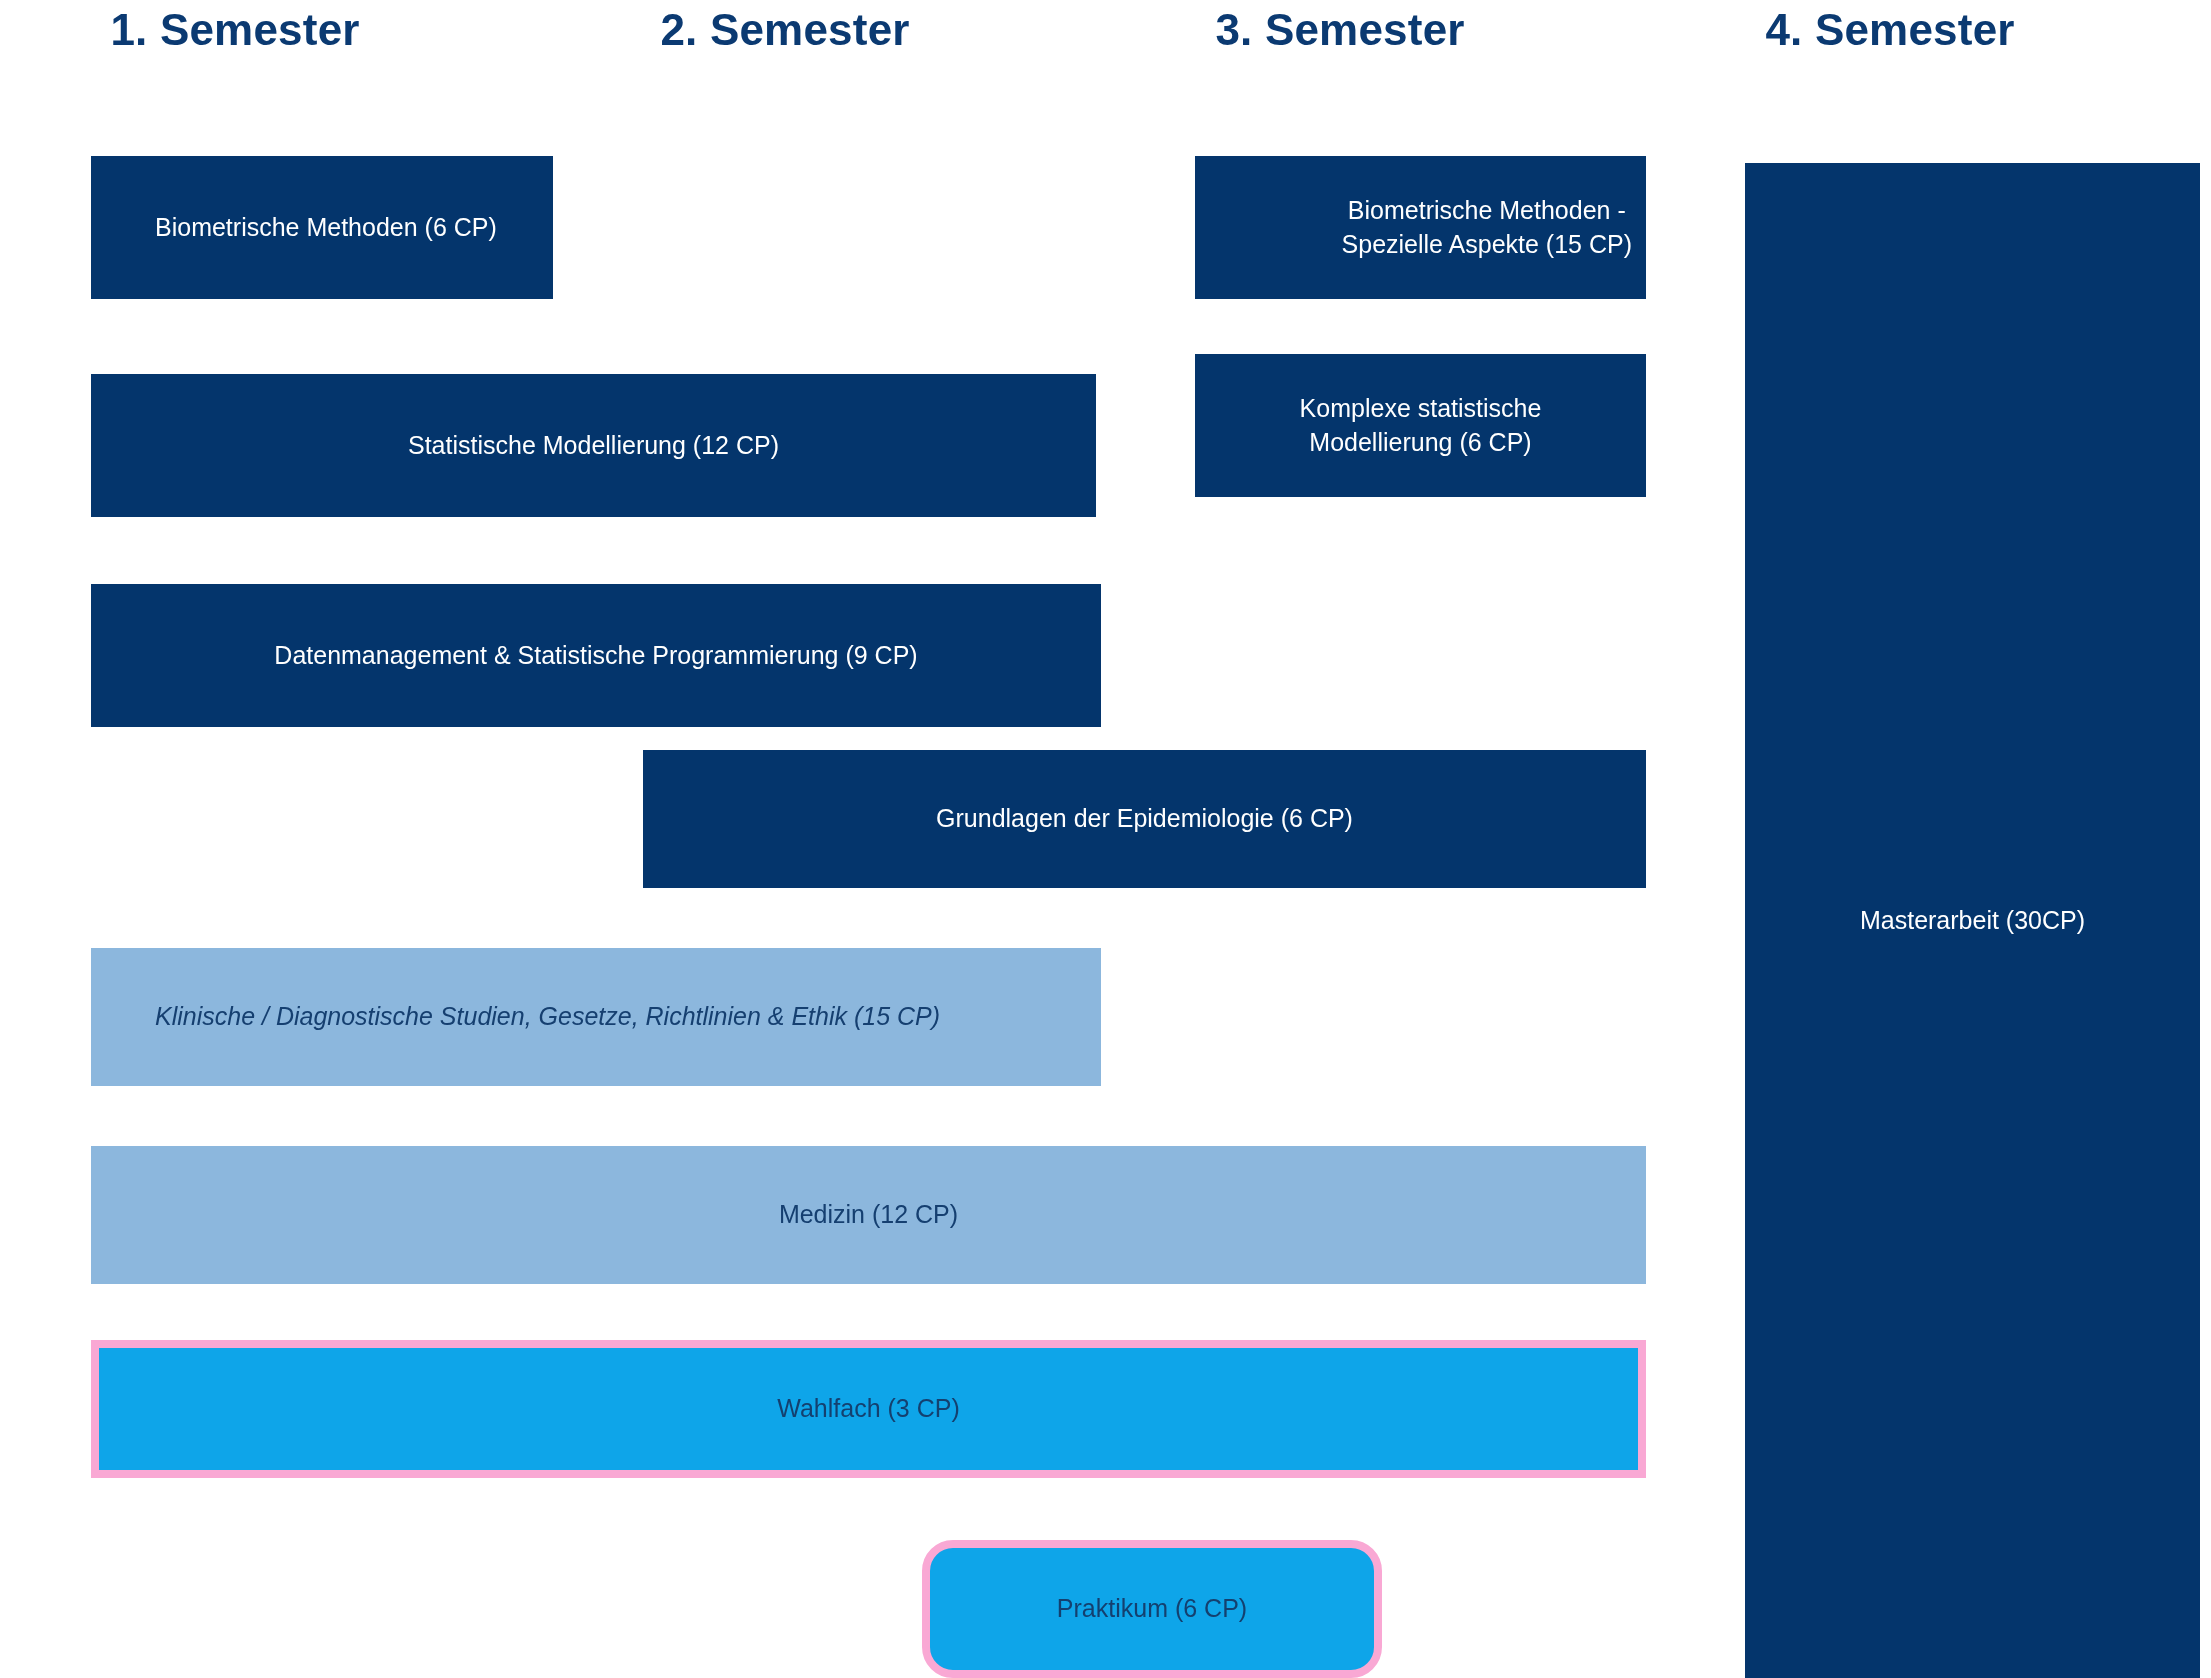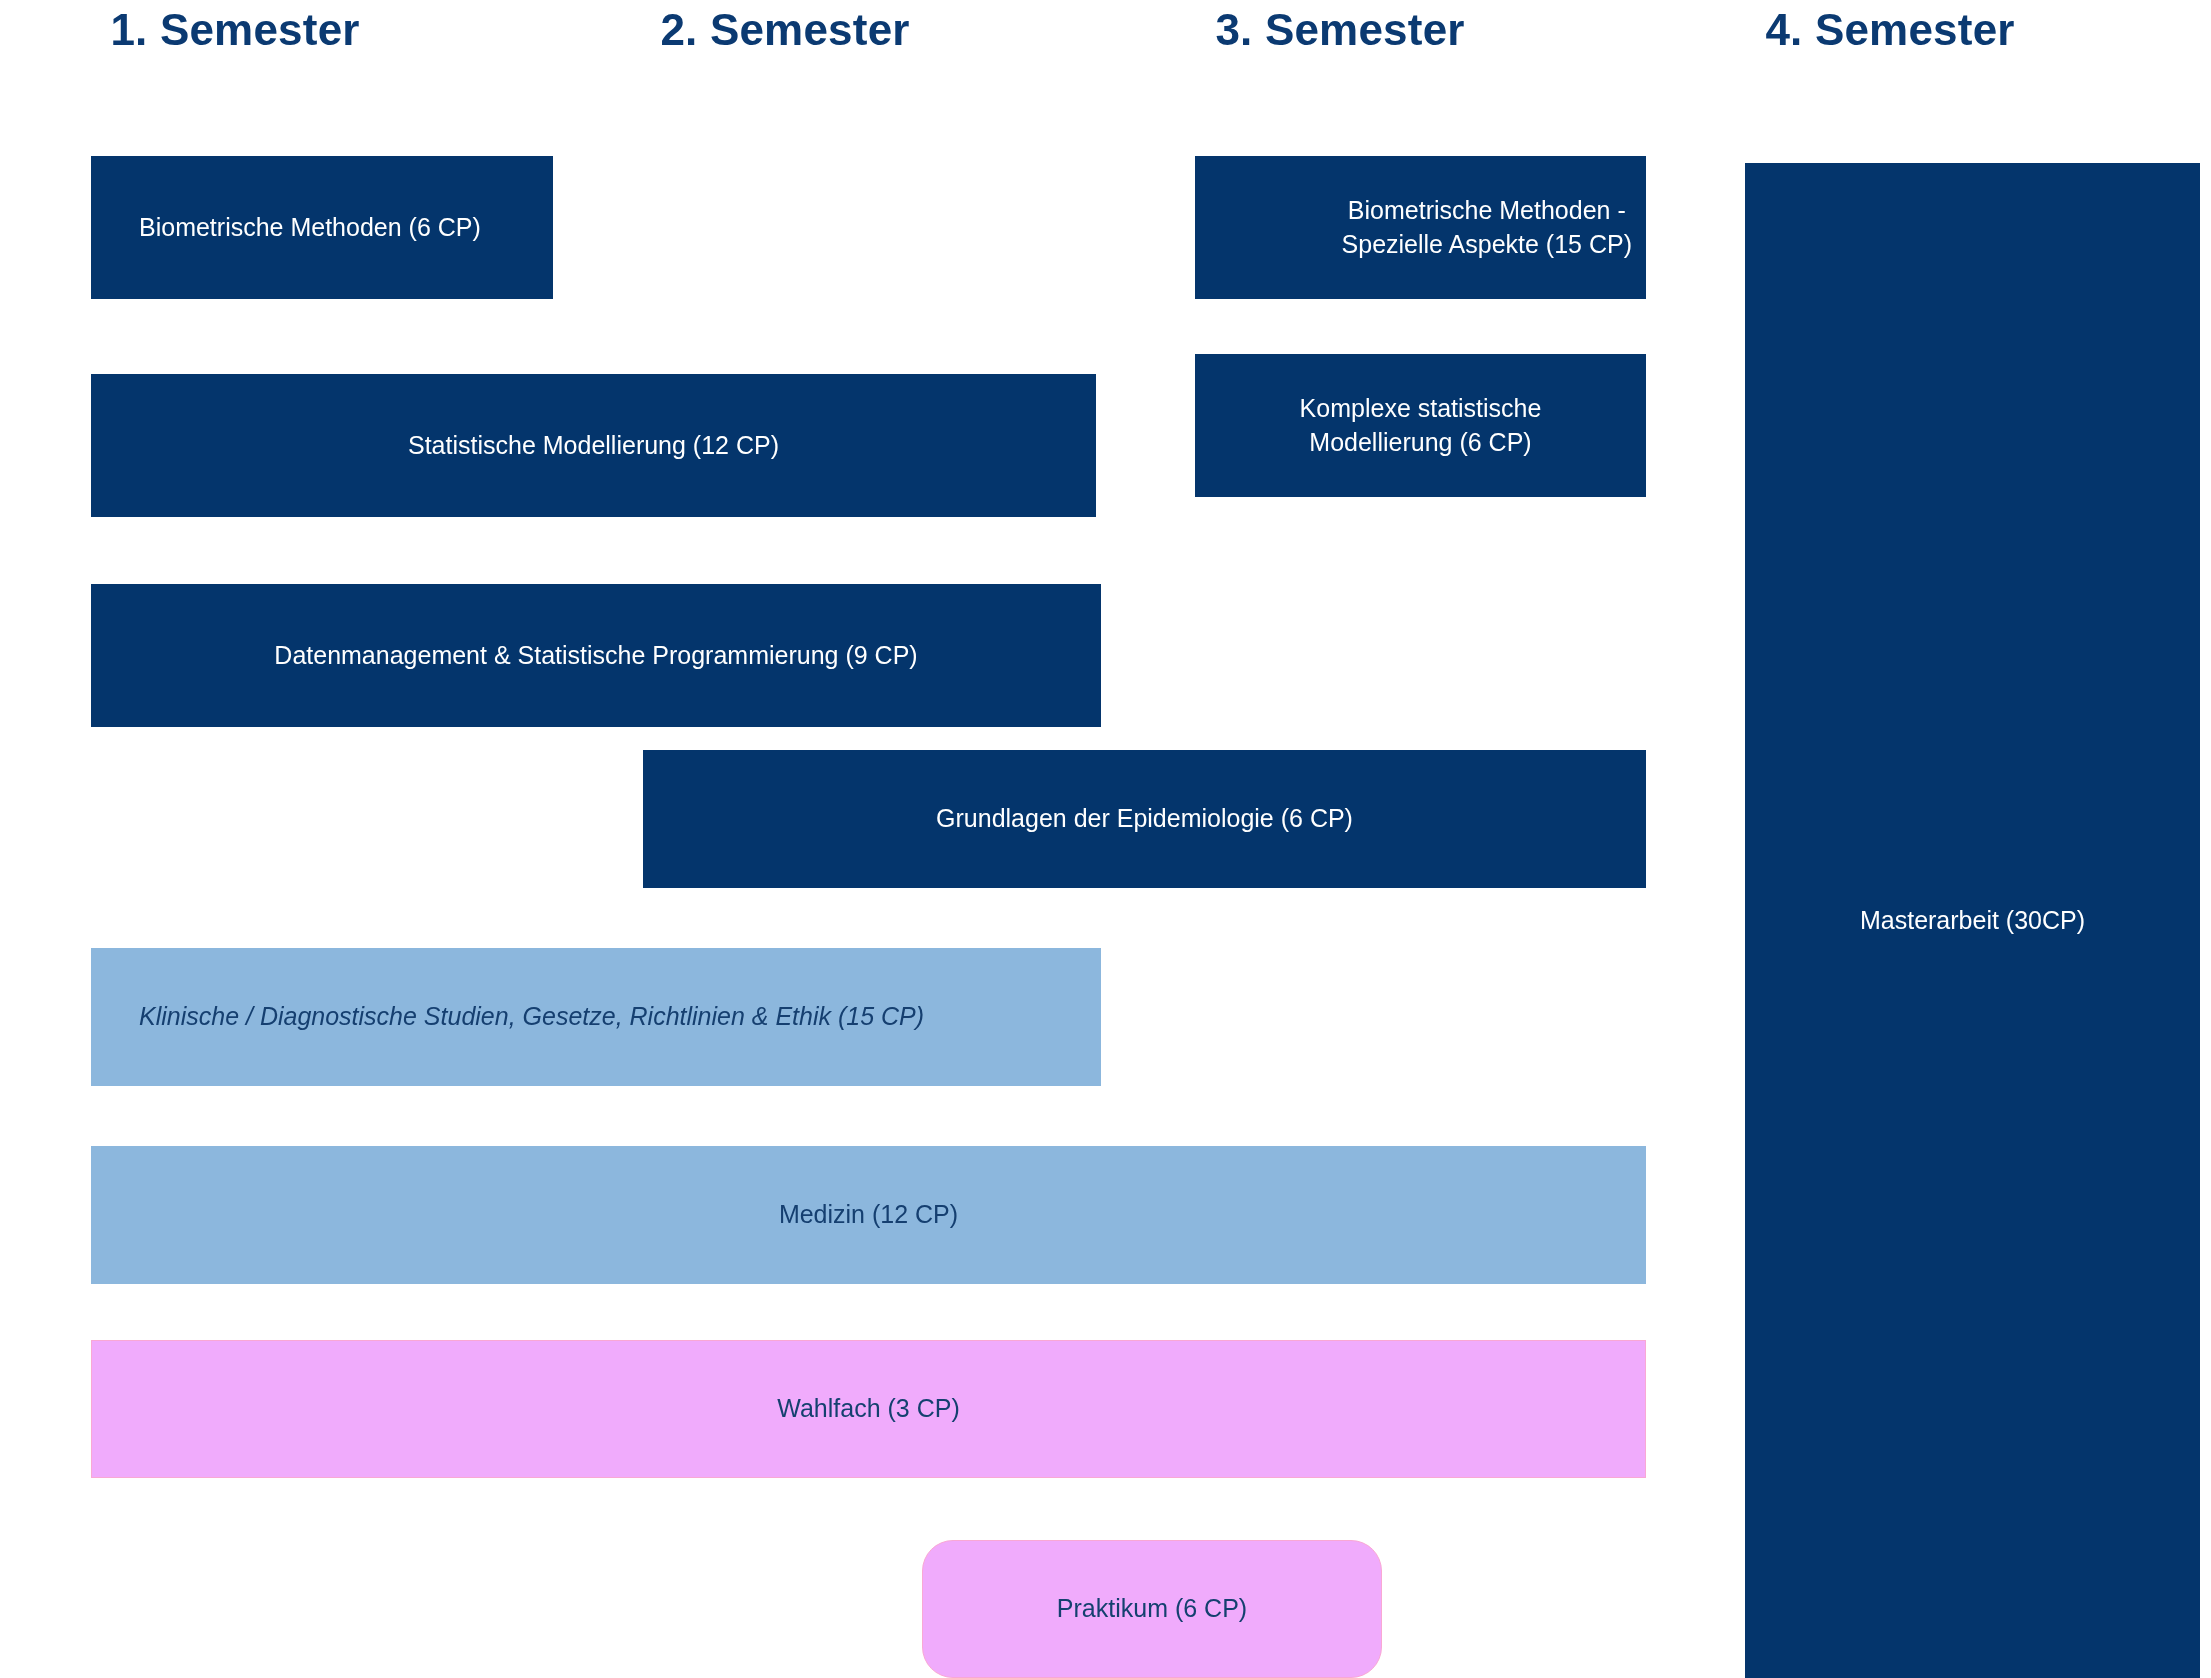--- a/index.html
+++ b/index.html
@@ -52,32 +52,32 @@
     border: 0;
   }
 
   .course.light {
     background: #8cb7dd;
     color: #153f70;
     border: 0;
   }
 
   .course.outline {
-    background: #f0abfc;
+    background: #0ea5e9;
     color: #14406f;
-    border: 1px solid #f9a8d4;
+    border: 8px solid #f9a8d4;
   }
 
   .course.center  { justify-content: center; text-align: center; }
   .course.leftish { justify-content: flex-start; text-align: left; }
 
   .course .lbl { display: block; padding: 0 14px; }
 
   
-  .course.leftish .lbl { padding-left: 48px; }
+  .course.leftish .lbl { padding-left: 64px; }
 </style>
 </head>
 <body>
 
 <div id="canvas">
   <div id="headers-layer">
       <div class="sem-head" style="left: 90px; width: 290px;">1. Semester</div>
       <div class="sem-head" style="left: 640px; width: 290px;">2. Semester</div>
       <div class="sem-head" style="left: 1195px; width: 290px;">3. Semester</div>
       <div class="sem-head" style="left: 1745px; width: 290px;">4. Semester</div>

